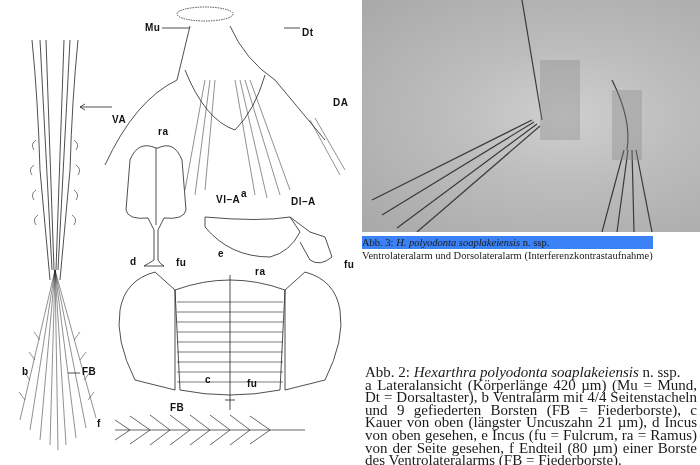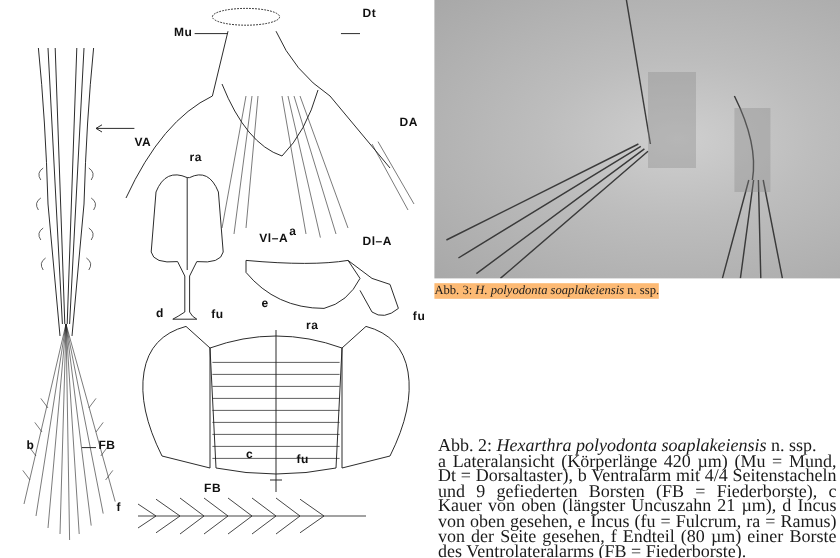--- a/index.html
+++ b/index.html
@@ -1,20 +1,20 @@
 <!DOCTYPE html>
 <html><head>
 <meta charset="utf-8">
 <style>
   html,body{margin:0;padding:0;background:#fff;}
   body{width:700px;height:465px;position:relative;overflow:hidden;font-family:"Liberation Serif",serif;color:#1a1a1a;}
   .lbl{position:absolute;font-family:"Liberation Sans",sans-serif;font-weight:bold;font-size:10px;color:#111;letter-spacing:0.5px;}
   .photo{position:absolute;left:362px;top:0;width:338px;height:232px;background:radial-gradient(ellipse at 60% 50%,#cfcfcf 0%,#bdbdbd 40%,#a8a8a8 100%);overflow:hidden;}
   .cap3{position:absolute;left:362px;top:236px;font-size:10.5px;line-height:13px;}
-  .cap3 .l1{background:#fdba74;}
+  .cap3 .l1{background:#3b82f6;}
   .cap2{position:absolute;left:365px;top:366px;width:332px;font-size:15px;line-height:12.6px;text-align:justify;}
   .cap2 p{margin:0;}
   .title i, .cap3 i{font-style:italic;}
   svg{position:absolute;}
 </style>
 </head>
 <body>
 
 <svg width="110" height="460" style="left:0;top:0" viewBox="0 0 110 460">
   <g stroke="#222" fill="none" stroke-width="0.8">
@@ -47,34 +47,34 @@
     <g stroke-width="0.5">
       <path d="M110 80 L90 190 M115 80 L100 195 M120 80 L110 190 M140 80 L160 195 M145 80 L172 198 M150 80 L185 195 M155 80 L195 190"></path>
       <path d="M215 120 L245 175 M220 118 L250 170"></path>
     </g>
   </g>
 </svg>
 <span class="lbl" style="left:145px;top:22px">Mu</span>
 <svg width="30" height="4" style="left:162px;top:26px">
     <line x1="0" y1="2" x2="28" y2="2" stroke="#222" stroke-width="0.8"></line>
   </svg>
-<span class="lbl" style="left:302px;top:6px">Dt</span>
+<span class="lbl" style="left:302px;top:27px">Dt</span>
 <svg width="20" height="4" style="left:284px;top:26px">
     <line x1="0" y1="2" x2="16" y2="2" stroke="#222" stroke-width="0.8"></line>
   </svg>
 <span class="lbl" style="left:112px;top:114px">VA</span>
 <svg width="36" height="8" style="left:78px;top:103px">
     <line x1="2" y1="4" x2="34" y2="4" stroke="#222" stroke-width="0.8"></line>
     <path d="M2 4 l5 -3 M2 4 l5 3" stroke="#222" stroke-width="0.8" fill="none"></path>
   </svg>
 <span class="lbl" style="left:333px;top:97px">DA</span>
 <span class="lbl" style="left:158px;top:126px">ra</span>
 <span class="lbl" style="left:216px;top:194px">Vl–A</span>
 <span class="lbl" style="left:241px;top:188px">a</span>
-<span class="lbl" style="left:302px;top:196px">Dl–A</span>
+<span class="lbl" style="left:291px;top:196px">Dl–A</span>
 
 <svg width="80" height="140" style="left:118px;top:130px" viewBox="0 0 80 140">
   <g stroke="#222" fill="none" stroke-width="0.8">
     <path d="M38 18 Q20 10 12 30 L8 80 Q10 90 30 88 L36 100 L36 130 Q30 134 26 136 L46 136 Q42 134 40 130 L40 100 L46 88 Q66 90 68 80 L64 30 Q56 10 40 18 Z"></path>
     <line x1="38" y1="18" x2="38" y2="95"></line>
   </g>
 </svg>
 <span class="lbl" style="left:130px;top:256px">d</span>
 <span class="lbl" style="left:176px;top:257px">fu</span>
 
@@ -121,18 +121,19 @@
       <path d="M250 80 Q270 120 265 150"></path>
       <path d="M262 150 L240 232 M266 150 L255 232 M270 150 L272 232 M274 150 L290 232"></path>
     </g>
     <rect x="178" y="60" width="40" height="80" fill="#888" opacity="0.35"></rect>
     <rect x="250" y="90" width="30" height="70" fill="#888" opacity="0.35"></rect>
   </svg>
 </div>
 
 <div class="cap3">
   <div class="l1"><span>Abb. 3: </span><i>H. polyodonta soaplakeiensis</i><span> n. ssp.</span></div>
+  <div>Ventrolateralarm und Dorsolateralarm (Interferenzkontrastaufnahme)</div>
 </div>
 
 <div class="cap2">
   <p class="title"><span>Abb. 2: </span><i>Hexarthra polyodonta soaplakeiensis</i><span> n. ssp.</span></p>
   <p>a Lateralansicht (Körperlänge 420 µm) (Mu = Mund, Dt = Dorsaltaster), b Ventralarm mit 4/4 Seitenstacheln und 9 gefiederten Borsten (FB = Fiederborste), c Kauer von oben (längster Uncuszahn 21 µm), d Incus von oben gesehen, e Incus (fu = Fulcrum, ra = Ramus) von der Seite gesehen, f Endteil (80 µm) einer Borste des Ventrolateralarms (FB = Fiederborste).</p>
 </div>
 
 </body></html>

